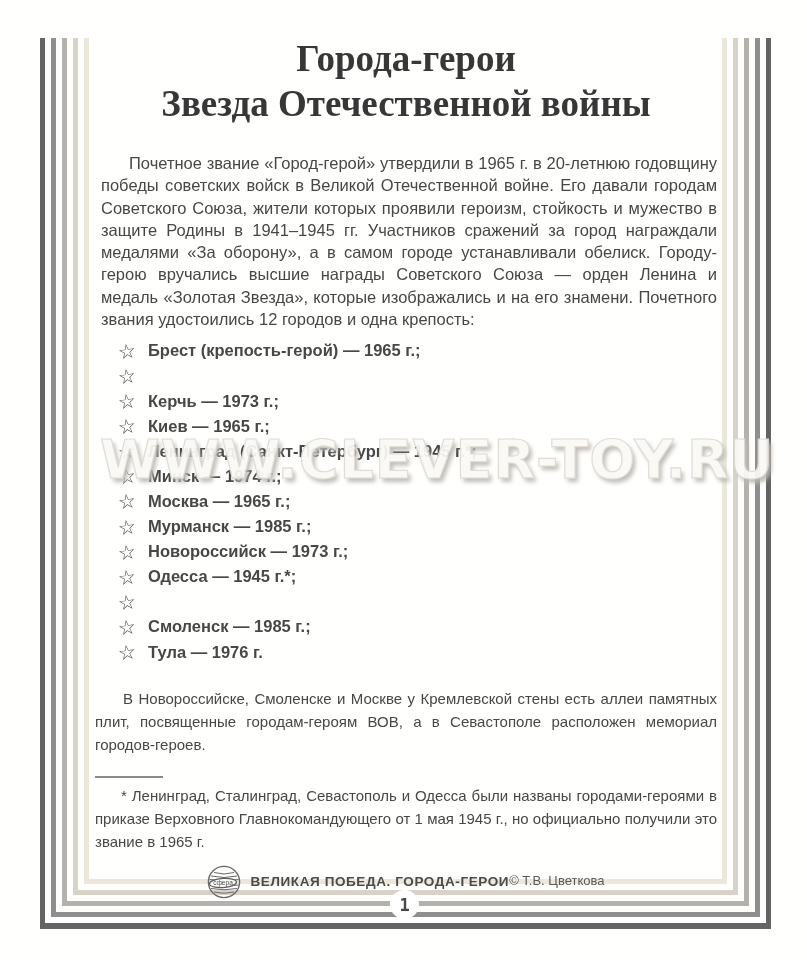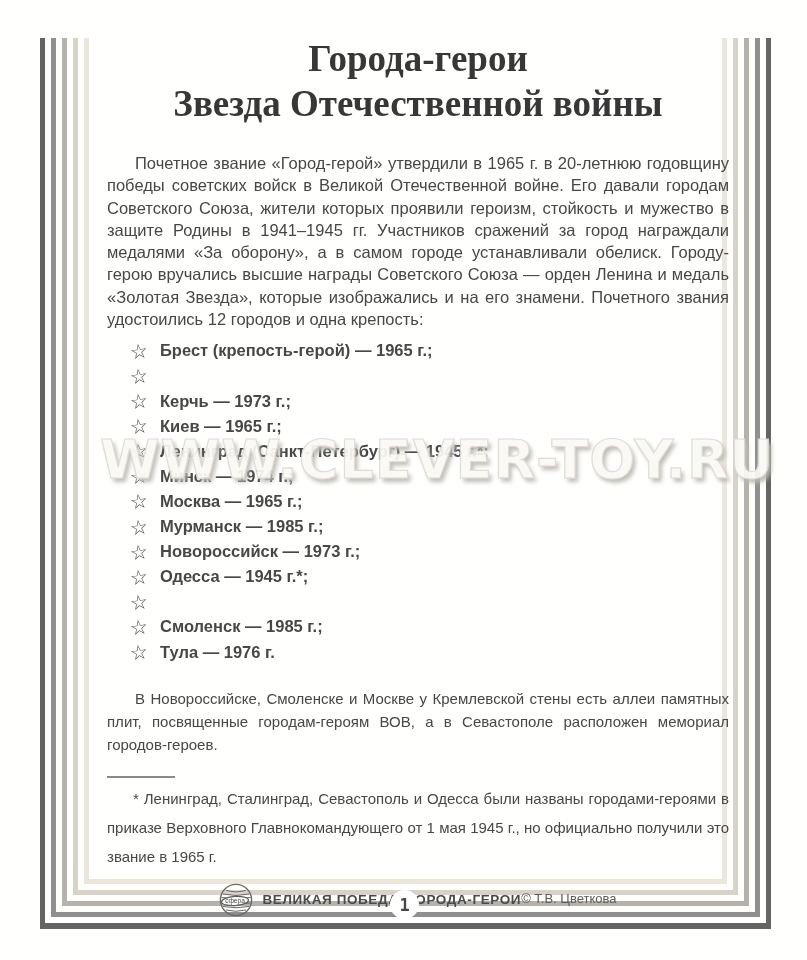--- a/index.html
+++ b/index.html
@@ -14,31 +14,31 @@
   }
   
   .frame{position:absolute;top:38px;border-style:solid;border-top:none;pointer-events:none;}
   .frame1{left:40px;width:721px;height:885px;border-width:0 5px 6px 5px;border-color:#646464;}
   .frame2{left:51px;width:699px;height:874px;border-width:0 5px 5px 5px;border-color:#8f8f8f;}
   .frame3{left:62px;width:677px;height:863px;border-width:0 5px 5px 5px;border-color:#b5b2ad;}
   .frame4{left:73px;width:655px;height:852px;border-width:0 5px 5px 5px;border-color:#d7d3c8;}
   .frame5{left:84px;width:633px;height:841px;border-width:0 5px 5px 5px;border-color:#ebe8db;}
 
   .content{
-    position:absolute;left:107px;top:32px;width:622px;z-index:1;
+    position:absolute;left:95px;top:32px;width:622px;z-index:1;
   }
   .title{
     font-family:"Liberation Serif", serif;
     font-weight:bold;
     font-size:37px;line-height:45px;
     text-align:center;color:#373737;
     margin:4px 0 0 0;
   }
   .intro{
-    margin:26px 0 0 0;
+    margin:26px 0 0 6px;
     font-size:16.5px;line-height:22.3px;
     text-align:justify;text-indent:28px;
   }
   ul.cities{
     list-style:none;margin:8px 0 0 0;padding:0 0 0 23px;
   }
   ul.cities li{
     height:25.1px;display:flex;align-items:center;
     font-weight:bold;font-size:16.5px;
   }
@@ -51,21 +51,21 @@
   .para2{
     margin:22px 0 8px 0;
     font-size:15px;line-height:23px;
     text-align:justify;text-indent:28px;
   }
   .footnote-rule{
     margin:20px 0 0 0;width:68px;border-top:2px solid #8a8a8a;height:0;
   }
   .footnote{
     margin:6px 0 0 0;
-    font-size:15px;line-height:29px;
+    font-size:15px;line-height:23px;
     text-align:justify;text-indent:26px;
   }
   .footer{
     margin:12px 0 0 0;
     display:flex;align-items:center;justify-content:center;gap:9px;
   }
   .footer .texts{display:flex;flex-direction:row;}
   .series-title{
     font-weight:bold;font-size:13.5px;letter-spacing:.6px;color:#4a4a4a;line-height:17px;
   }

